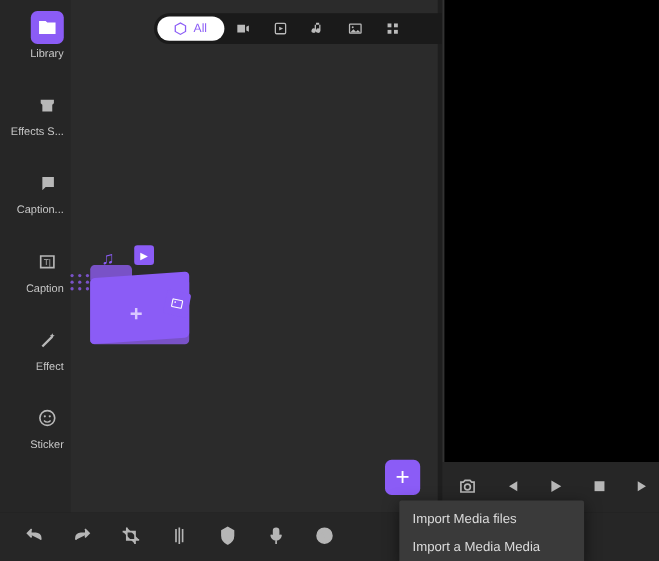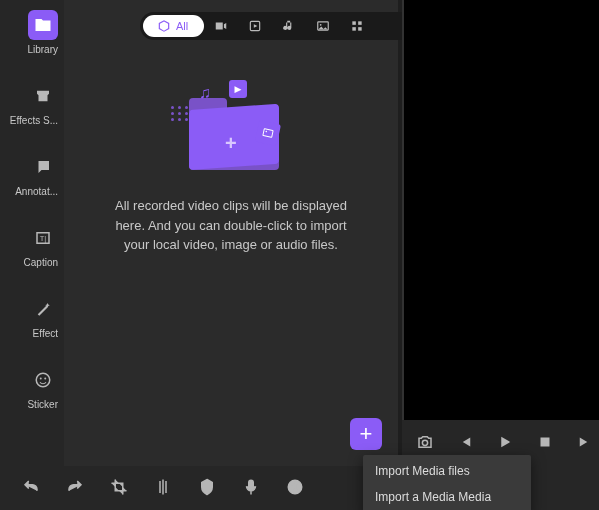--- a/index.html
+++ b/index.html
@@ -68,21 +68,21 @@
   }
   .filter-tab svg { width: 14px; height: 14px; fill: currentColor; }
   .filter-tab .lbl { margin-left: 5px; }
   .filter-tab.icon-only { padding: 0 10px; }
 
   
   .main-panel {
     position: absolute; left: 64px; top: 0;
     width: 334px; height: 466px;
     background: #2b2b2b;
-    display: flex; flex-direction: column; align-items: center;
+    display: flex; flex-direction: row; align-items: center;
   }
   .empty-art {
     margin-top: 80px; width: 120px; height: 100px; position: relative;
   }
   .folder {
     position: absolute; left: 18px; top: 30px;
     width: 90px; height: 60px;
     background: #7952c7;
     border-radius: 4px;
   }
@@ -179,21 +179,21 @@
         </svg>
     </div>
     <span class="side-label">Effects S...</span>
   </div>
   <div class="side-item">
     <div class="side-icon">
       <svg viewBox="0 0 24 24">
           <path d="M4 4h16v12H10l-4 4V4z"></path>
         </svg>
     </div>
-    <span class="side-label">Annotat...</span>
+    <span class="side-label">Caption...</span>
   </div>
   <div class="side-item">
     <div class="side-icon">
       <svg viewBox="0 0 24 24">
           <path d="M4 5h16v14H4z" fill="none" stroke="#b8b8b8" stroke-width="2"></path>
           <text x="12" y="16" font-size="10" text-anchor="middle" fill="#b8b8b8">T|</text>
         </svg>
     </div>
     <span class="side-label">Caption</span>
   </div>
@@ -277,21 +277,20 @@
     <div class="folder"></div>
     <div class="folder-plus">+</div>
     <div class="decor pic">
         <svg width="12" height="12" viewBox="0 0 24 24" fill="#fff">
           <rect x="3" y="5" width="18" height="14" rx="1" fill="none" stroke="#fff" stroke-width="2"></rect>
           <circle cx="8" cy="10" r="1.5"></circle>
         </svg>
       </div>
   </div>
 
-  <div class="empty-text">All recorded video clips will be displayed here. And you can double-click to import your local video, image or audio files.</div>
 
   <div class="add-btn">
     <span>+</span>
   </div>
 </div>
 
 <div class="preview"></div>
 <div class="player-bar">
   <span><svg viewBox="0 0 24 24">
         <path d="M4 7h3l2-2h6l2 2h3v12H4z" fill="none" stroke="#b6b6b6" stroke-width="2"></path>

